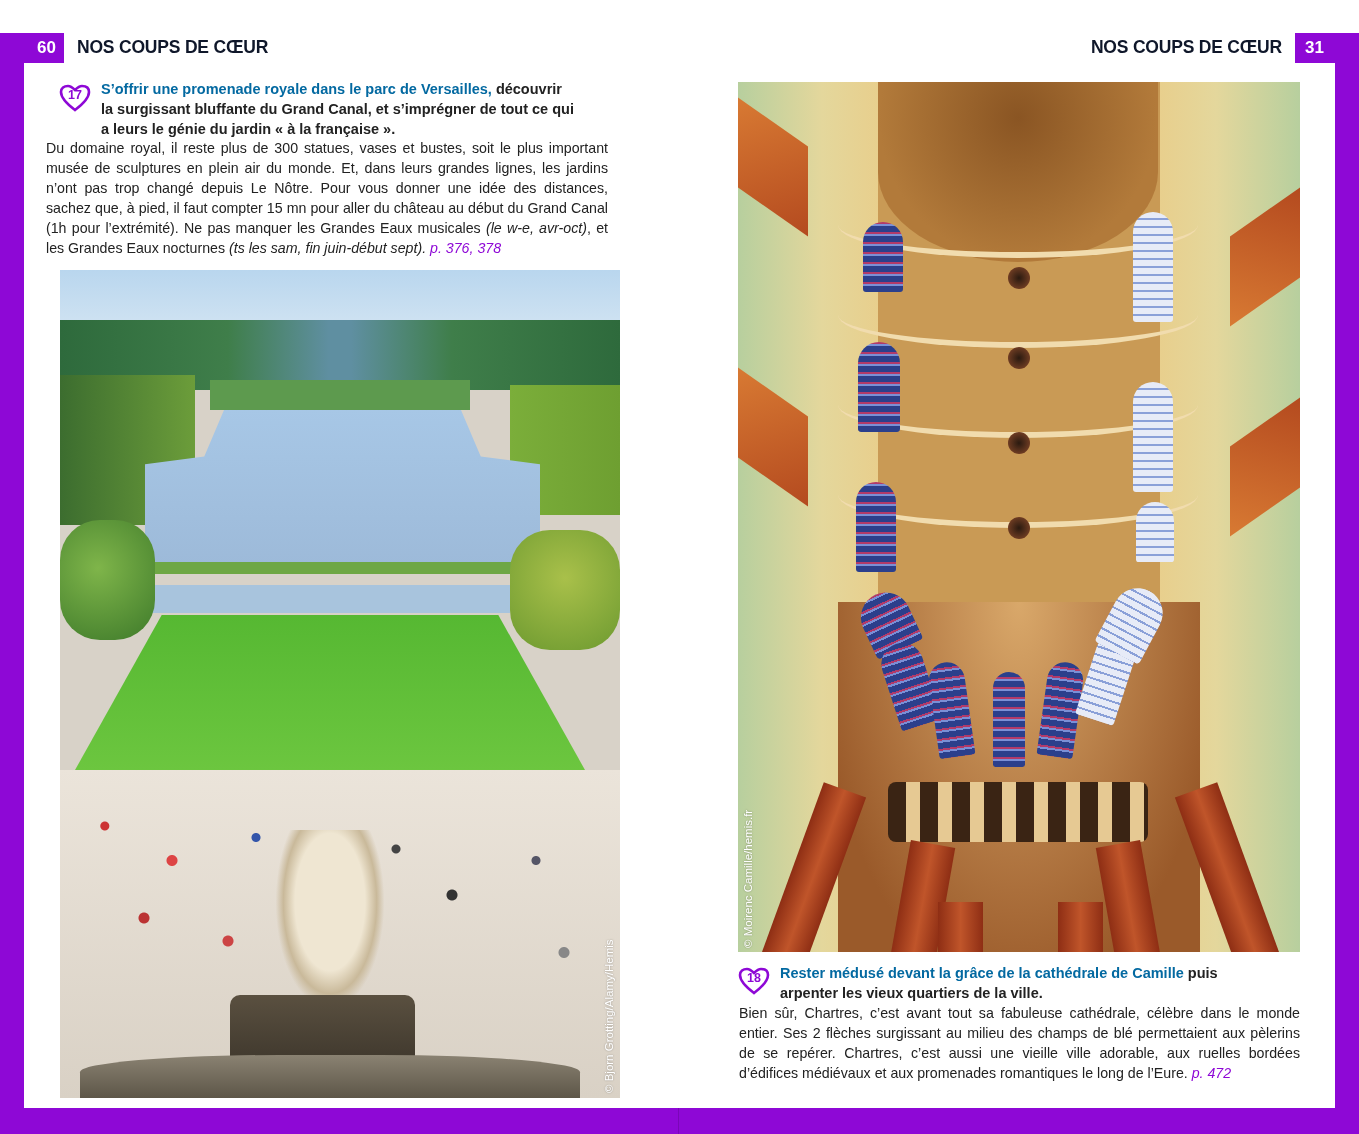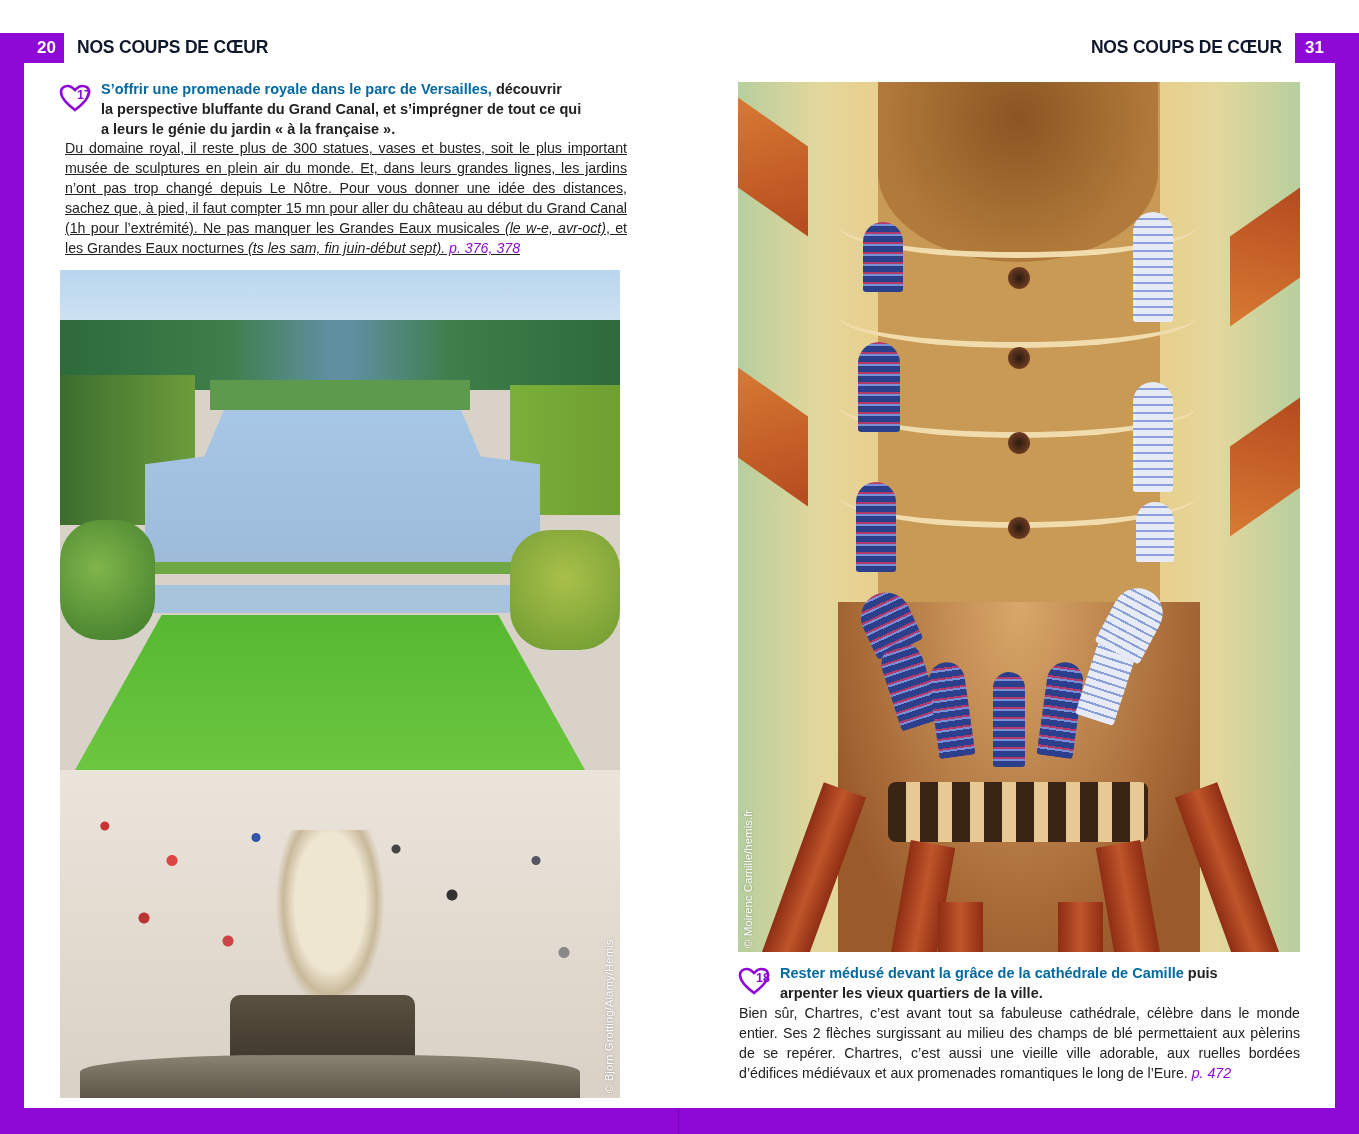--- a/index.html
+++ b/index.html
@@ -34,21 +34,21 @@
     letter-spacing:-0.2px;
   }
   .rh-left { left:77px; }
   .rh-right { right:77px; }
 
   .heart {
     position:absolute; width:32px; height:28px;
   }
   .heart svg { width:32px; height:28px; }
   .heart .num {
-    position:absolute; left:0; top:4px; width:32px; text-align:right;
+    position:absolute; left:0; top:4px; width:32px; text-align:center;
     font-size:12.5px; font-weight:bold; color:#8e08d6;
   }
 
   .lead {
     position:absolute; font-weight:bold; font-size:14.5px; line-height:20px; color:#222;
   }
   .lead .hl { color:#0369a1; }
 
   .body-text {
     position:absolute; font-size:14.2px; line-height:20px; color:#222; text-align:justify;
@@ -127,38 +127,38 @@
      background:repeating-linear-gradient(90deg,#3a2414 0 18px,#e6c993 18px 32px); border-radius:8px; }
 </style>
 </head>
 <body>
 
 <div class="purple-frame-left"></div>
 <div class="purple-frame-right"></div>
 <div class="purple-bottom"></div>
 <div class="spine"></div>
 
-<div class="page-num-box pn-left"><span>20</span></div>
+<div class="page-num-box pn-left"><span>60</span></div>
 <div class="running-head rh-left">NOS COUPS DE CŒUR</div>
 
 <div class="page-num-box pn-right"><span>31</span></div>
 <div class="running-head rh-right">NOS COUPS DE CŒUR</div>
 
 <div class="heart" style="left:59px; top:84px;">
   <svg viewBox="0 0 32 28">
       <path d="M16 26 C4 17 2 12 2 8 C2 4 5 2 9 2 C12 2 14 4 16 6 C18 4 20 2 23 2 C27 2 30 4 30 8 C30 12 28 17 16 26 Z" fill="none" stroke="#8e08d6" stroke-width="2.6"></path>
     </svg>
   <div class="num">17</div>
 </div>
 <div class="lead" style="left:101px; top:79px; width:520px;">
   <span class="hl">S’offrir une promenade royale dans le parc de Versailles,</span><span> découvrir</span><br>
-  <span>la perspective bluffante du Grand Canal, et s’imprégner de tout ce qui</span><br>
+  <span>la surgissant bluffante du Grand Canal, et s’imprégner de tout ce qui</span><br>
   <span>a leurs le génie du jardin « à la française ».</span>
 </div>
-<div class="body-text" style="left:65px; top:138px; width:562px;text-decoration:underline;">
+<div class="body-text" style="left:46px; top:138px; width:562px;">
   <span>Du domaine royal, il reste plus de 300 statues, vases et bustes, soit le plus important musée de sculptures en plein air du monde. Et, dans leurs grandes lignes, les jardins n’ont pas trop changé depuis Le Nôtre. Pour vous donner une idée des distances, sachez que, à pied, il faut compter 15 mn pour aller du château au début du Grand Canal (1h pour l’extrémité). Ne pas manquer les Grandes Eaux musicales </span><i>(le w-e, avr-oct)</i><span>, et les Grandes Eaux nocturnes </span><i>(ts les sam, fin juin-début sept).</i><span class="pageref"> p. 376, 378</span>
 </div>
 
 <div class="photo photo-versailles">
   <div class="sky"></div>
   <div class="treeline"></div>
   <div class="far-lawn"></div>
   <div class="hedge-l"></div>
   <div class="hedge-r"></div>
   <div class="canal"></div>

